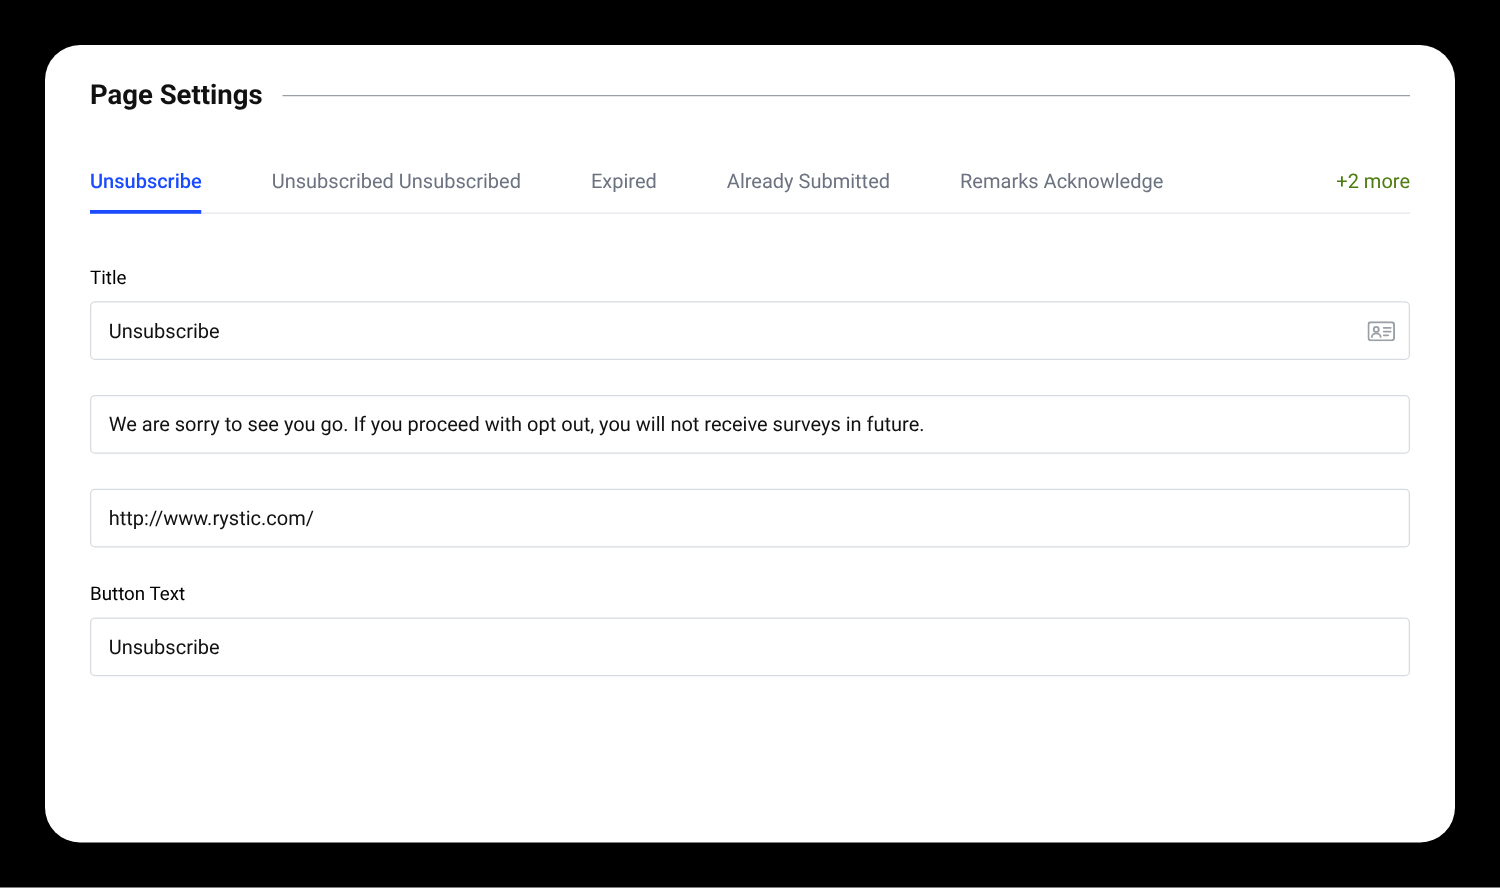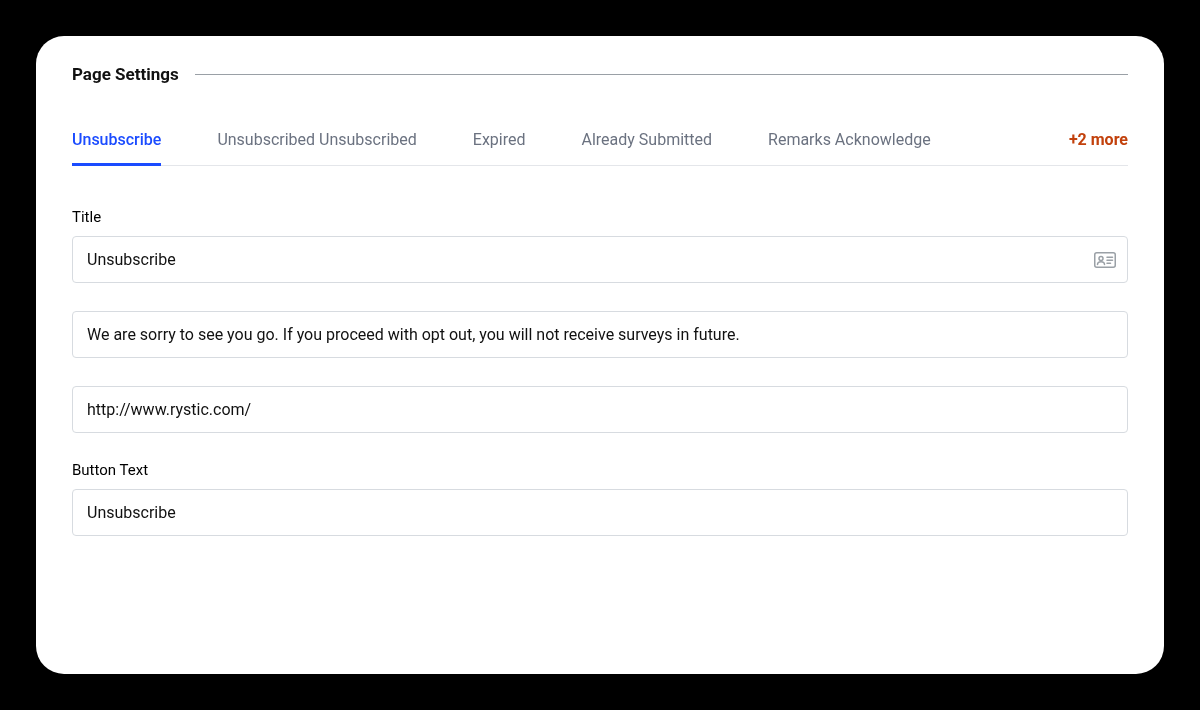--- a/index.html
+++ b/index.html
@@ -22,21 +22,21 @@
       padding: 28px 36px 36px 36px;
       overflow: hidden;
     }
     .section-header {
       display: flex;
       align-items: center;
       gap: 16px;
       margin-bottom: 32px;
     }
     .section-title {
-      font-size: 17px;
+      font-size: 22px;
       font-weight: 700;
       color: #111;
       white-space: nowrap;
     }
     .section-rule {
       flex: 1;
       height: 1px;
       background: #9aa0a6;
     }
     .tabs {
@@ -64,22 +64,22 @@
       right: 0;
       bottom: -1px;
       height: 3px;
       background: #1a4bff;
     }
     .tabs-spacer {
       flex: 1;
     }
     .tabs-more {
       font-size: 16px;
-      font-weight: 700;
-      color: #c2410c;
+      font-weight: 400;
+      color: #4d7c0f;
       cursor: pointer;
       padding: 14px 0 16px 0;
     }
     .field {
       margin-bottom: 28px;
     }
     .field-label {
       font-size: 15px;
       color: #000000;
       margin-bottom: 10px;

